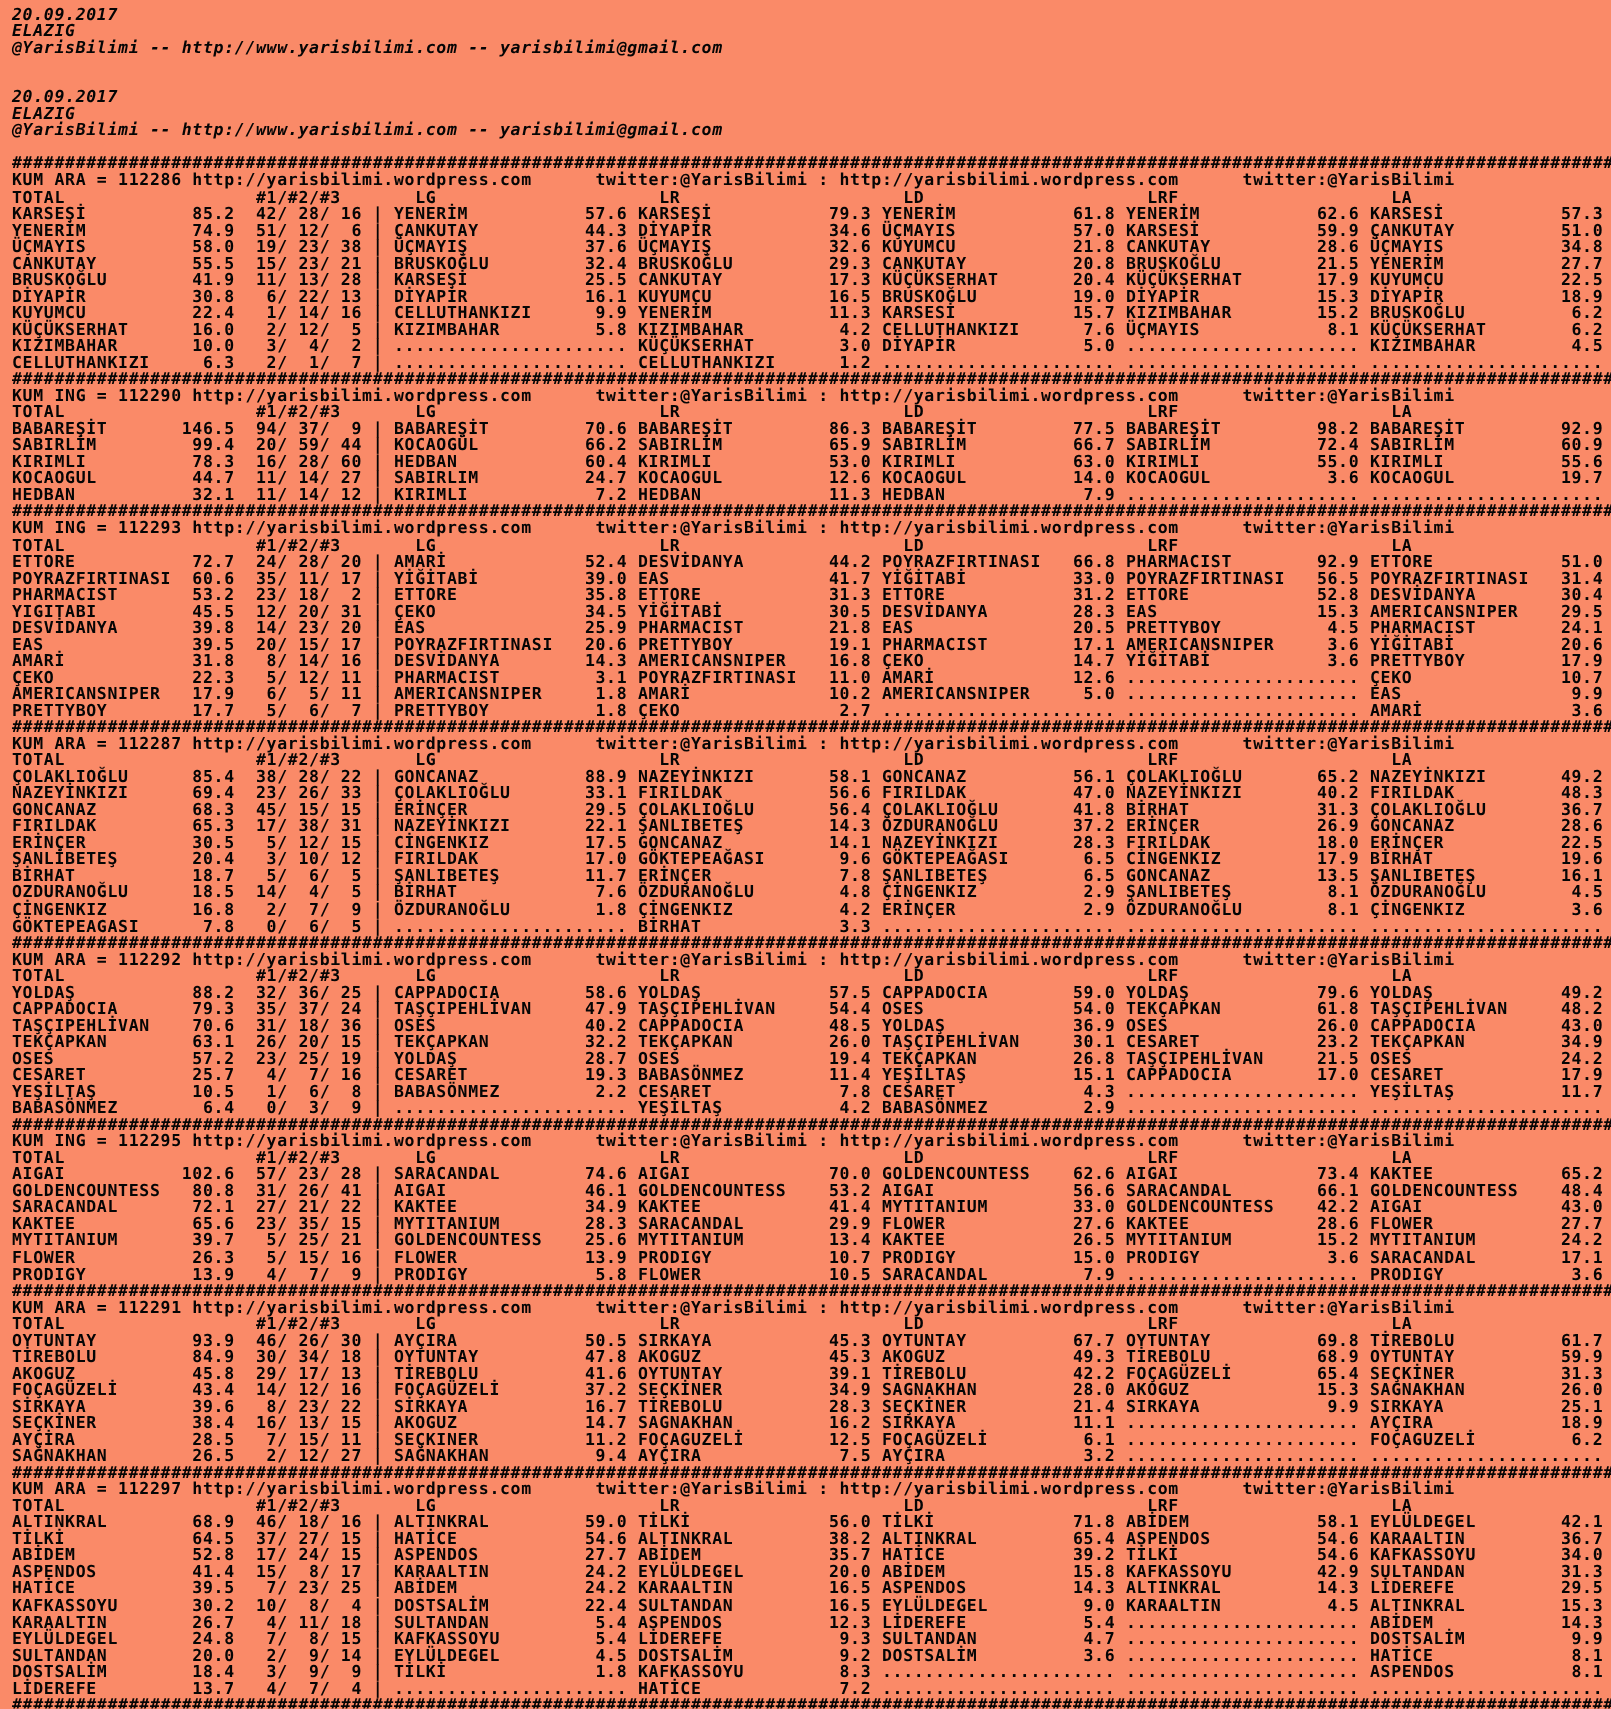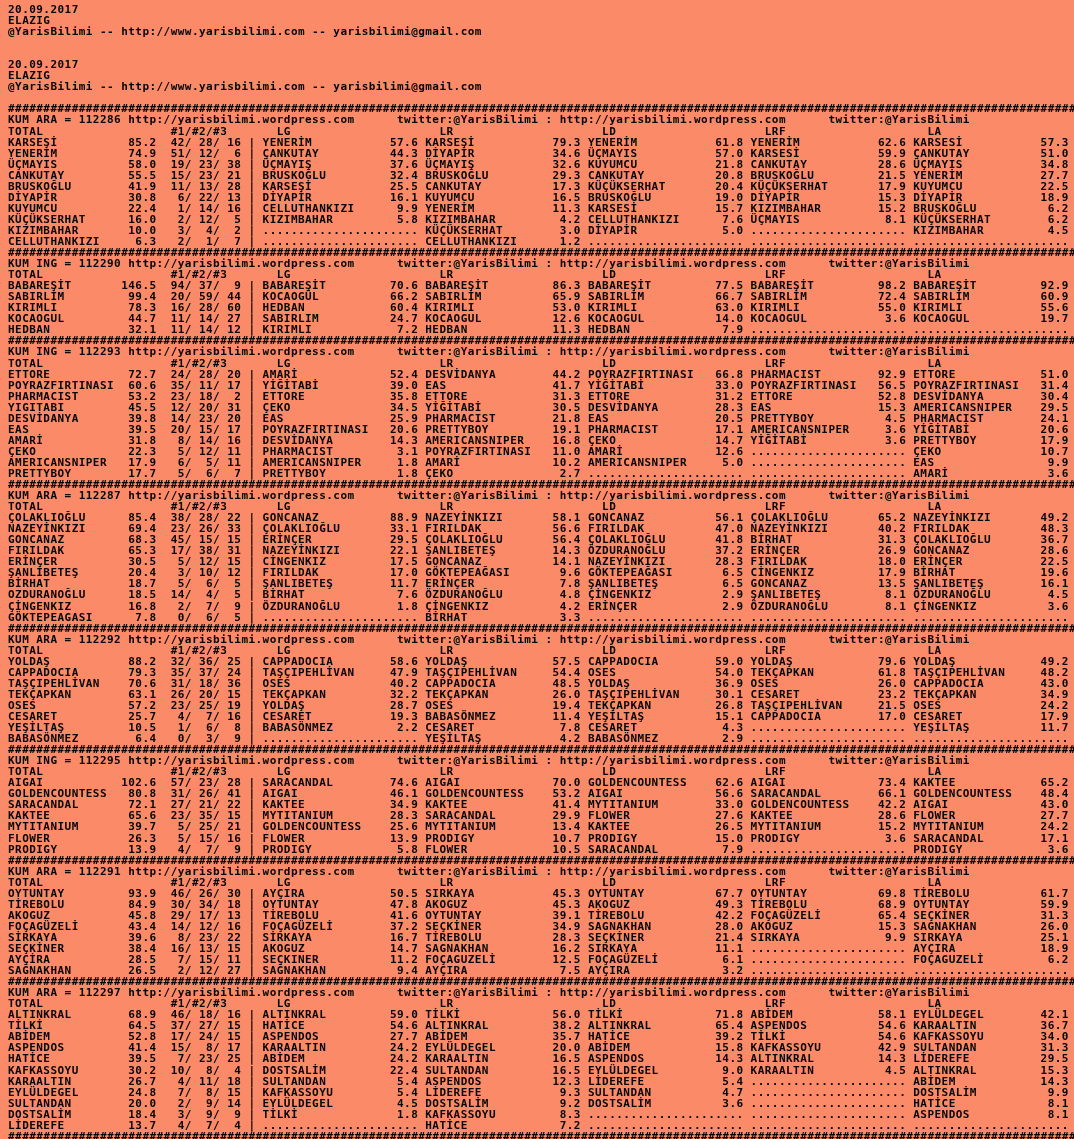--- a/index.html
+++ b/index.html
@@ -4,21 +4,21 @@
 <style>
   html,body{margin:0;padding:0;}
   body{
     width:1074px;height:1139px;overflow:hidden;
     background:#fa8a68;
     font-family:"DejaVu Sans Mono","Liberation Mono",monospace;
     font-weight:bold;color:#050505;
     font-size:11px;letter-spacing:0.45px;line-height:11.05px;
   }
   .screen{padding:4px 0 0 8px;}
-  .line{height:11.05px;white-space:pre;overflow:visible;}
+  .line{height:11.05px;white-space:pre;overflow:visible;font-style:italic;}
   pre.tbl{margin:0;padding:0;white-space:pre;line-height:11.05px;font:inherit;letter-spacing:0.45px;}
 </style>
 </head>
 <body>
 
 <div class="screen">
   <div class="line">20.09.2017</div>
   <div class="line">ELAZIG</div>
   <div class="line">@YarisBilimi -- http://www.yarisbilimi.com -- yarisbilimi@gmail.com</div>
   <div class="line"></div>

